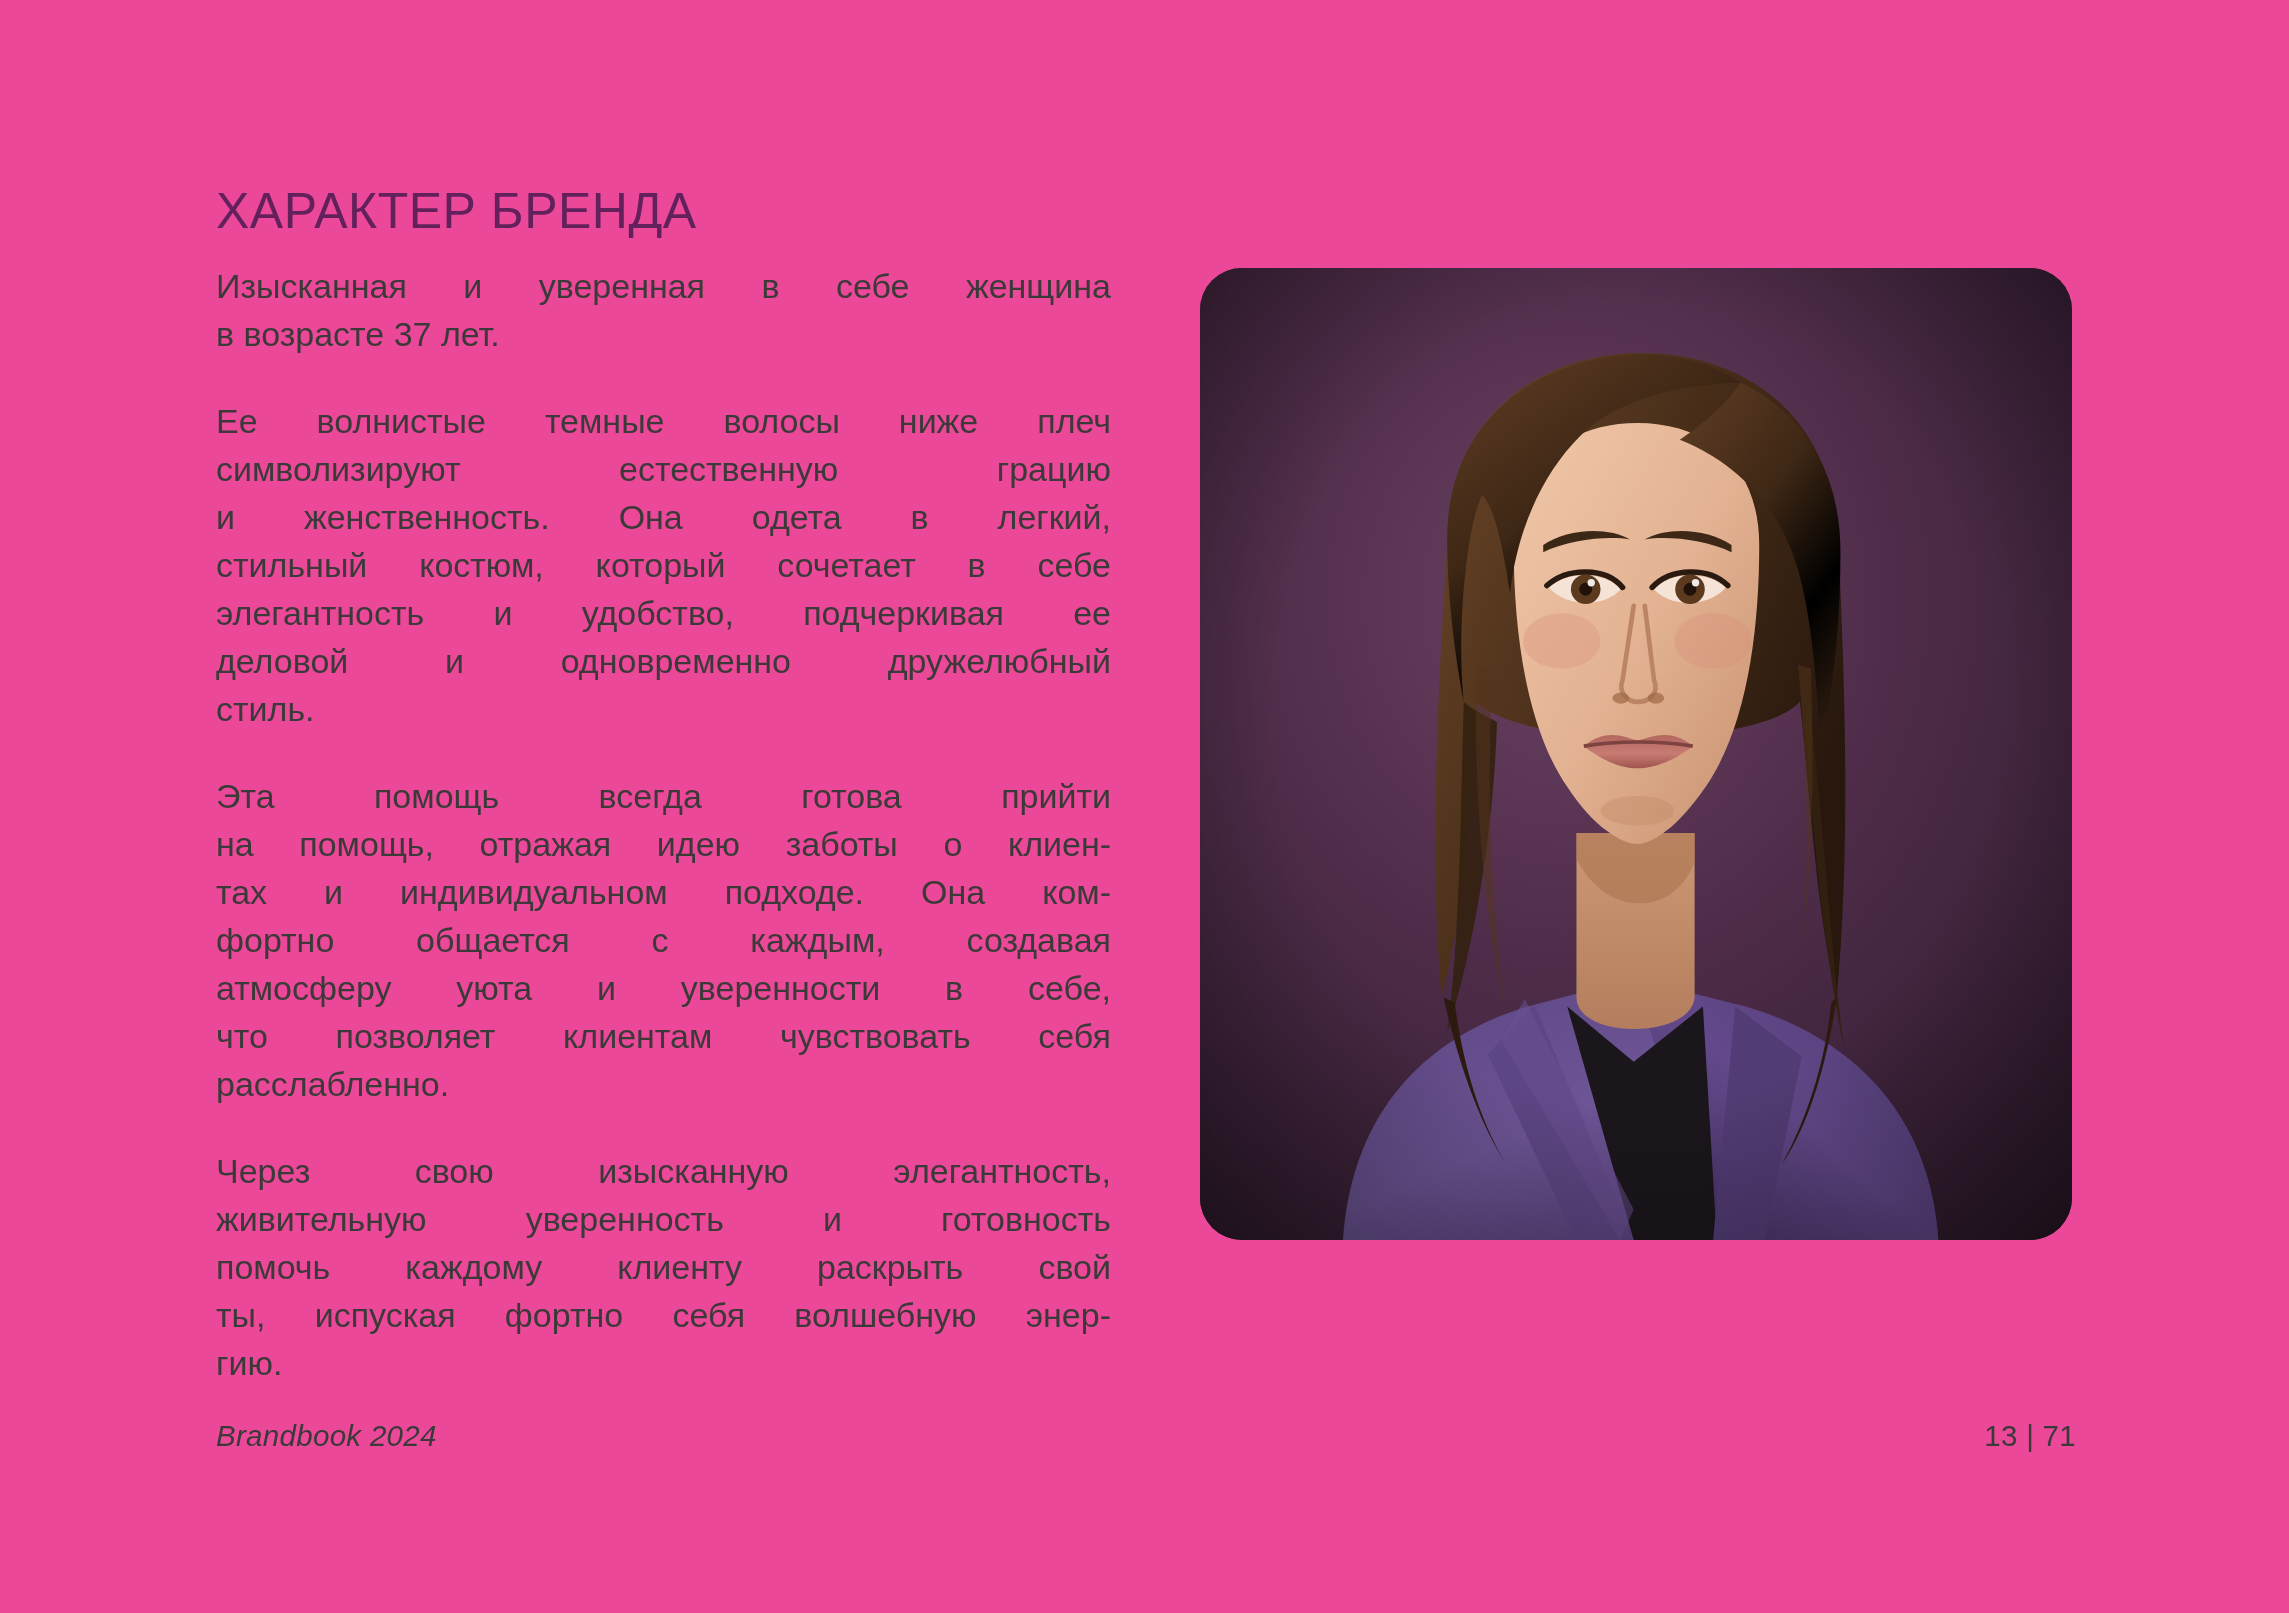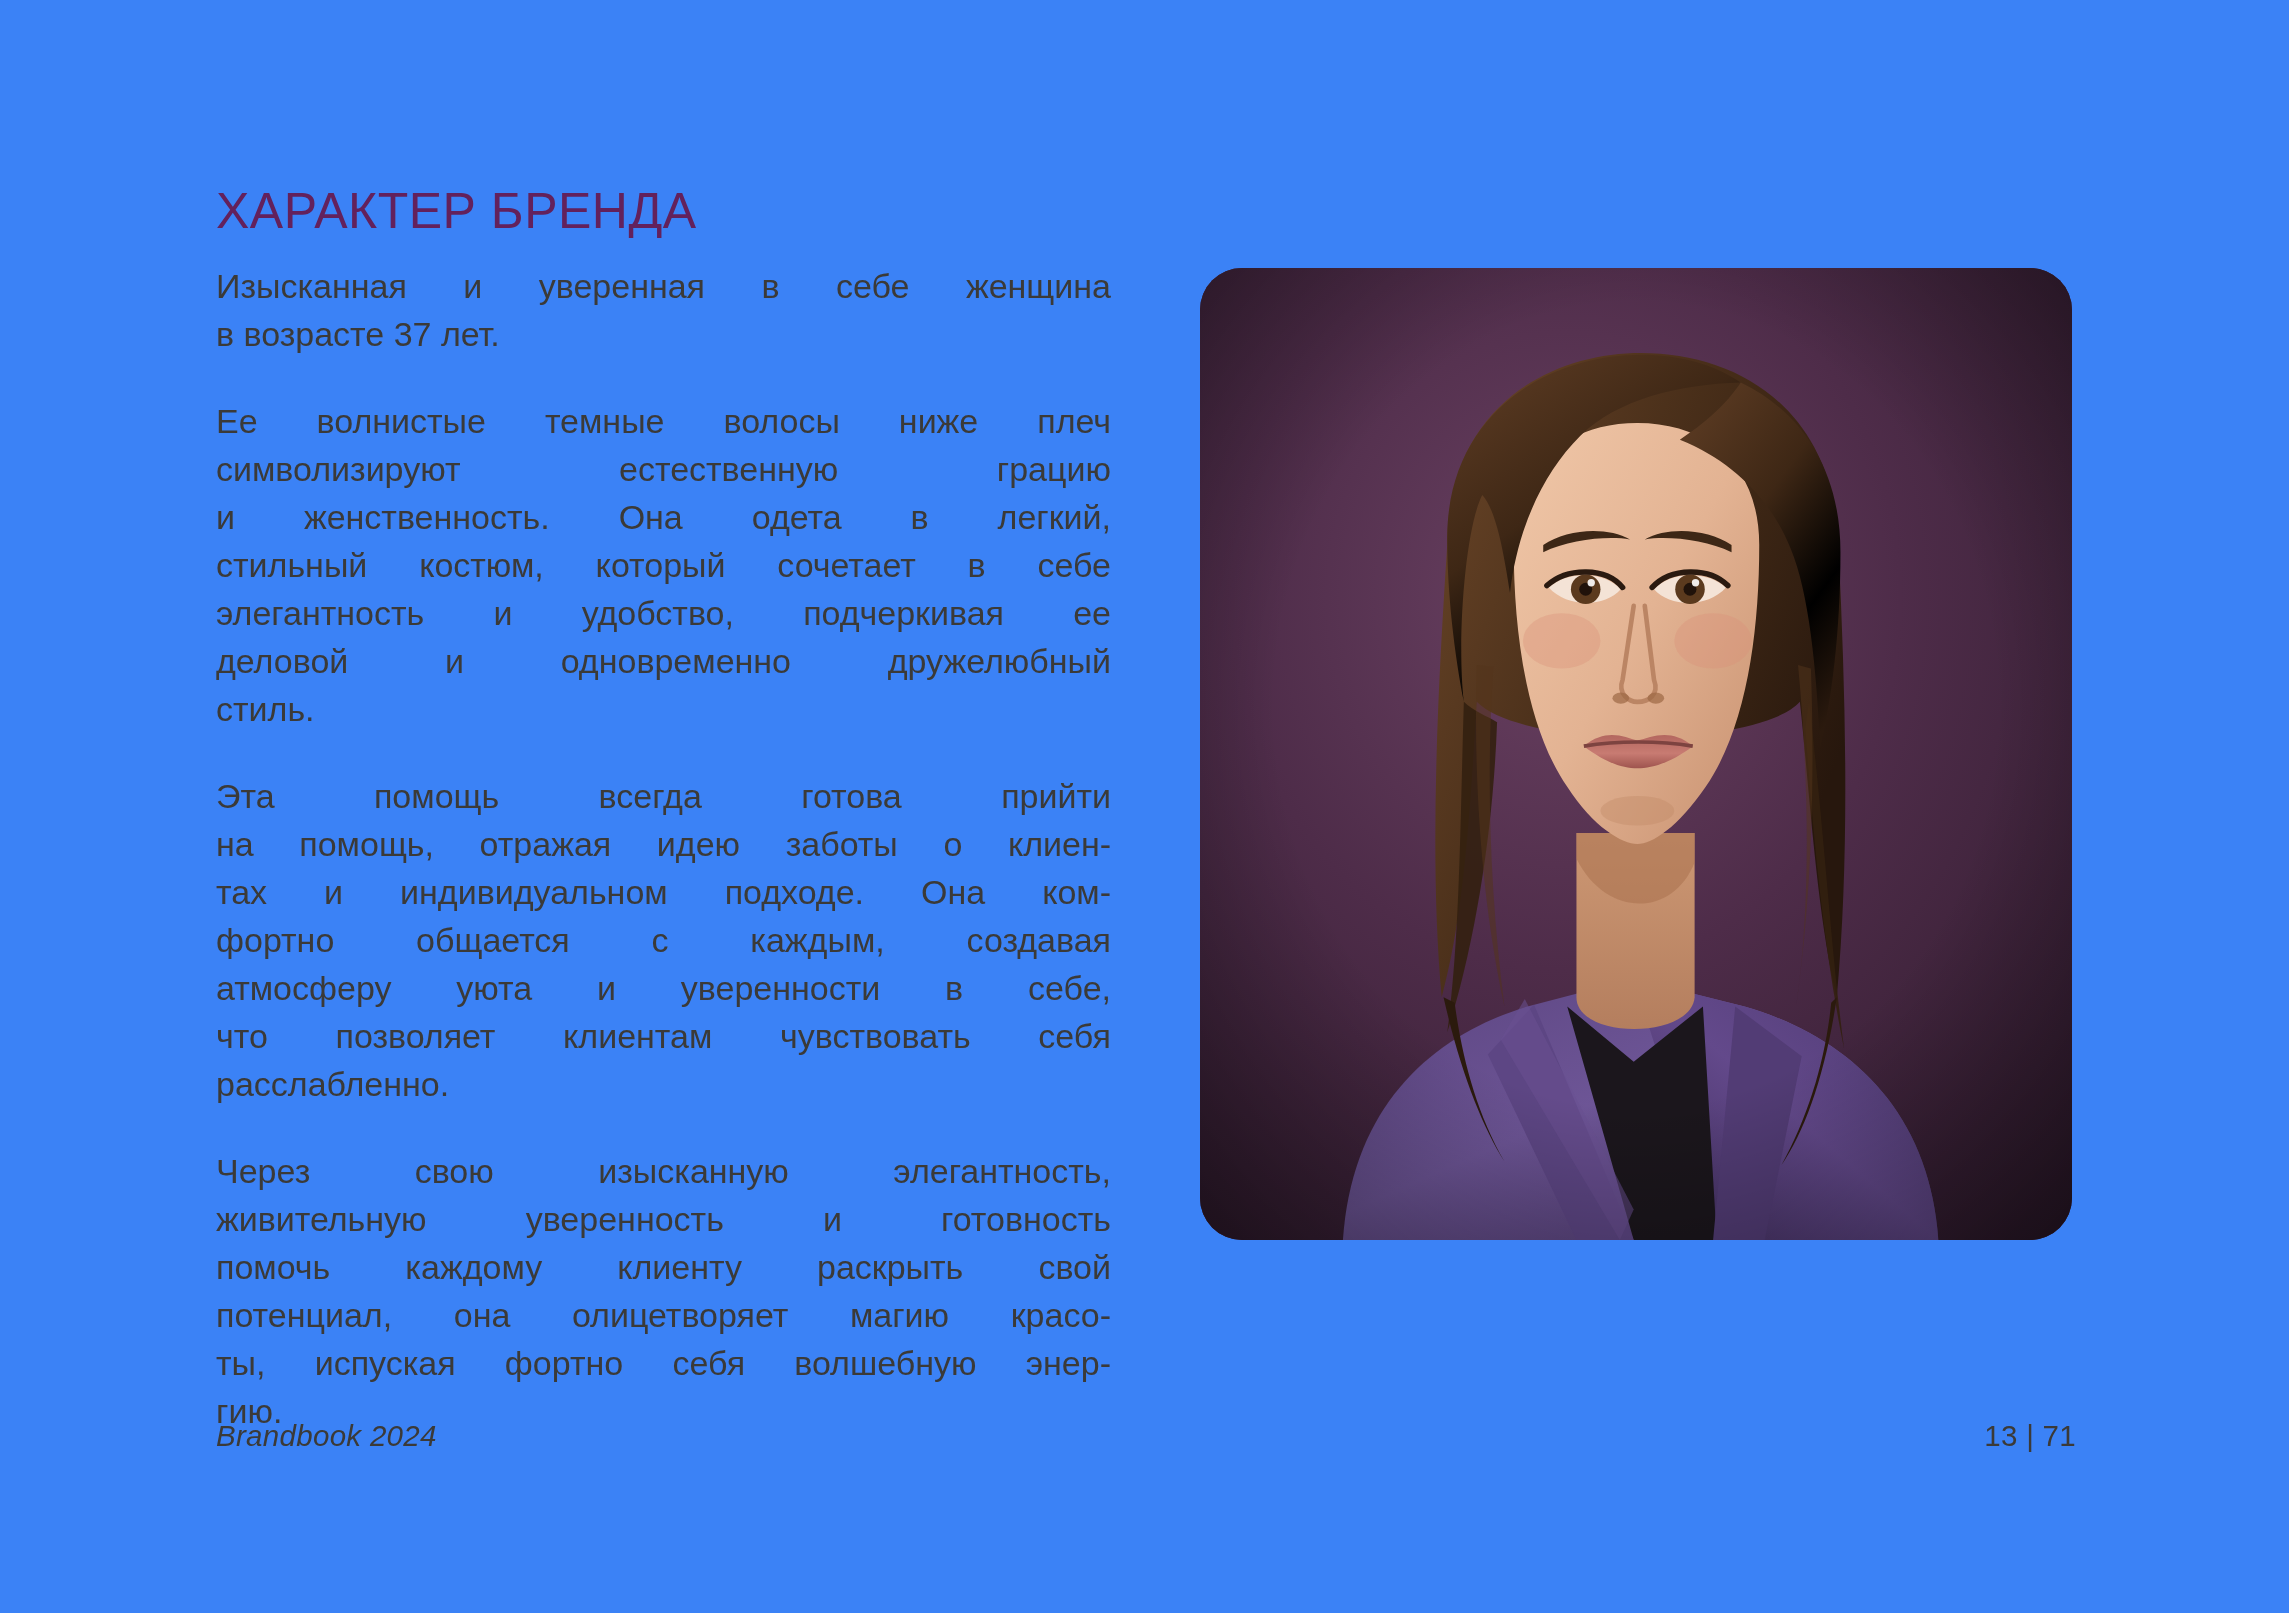--- a/index.html
+++ b/index.html
@@ -10,21 +10,21 @@
     width: 2290px;
     height: 1613px;
     background: #f6edea;
     font-family: "Liberation Sans", sans-serif;
     overflow: hidden;
   }
   .slide {
     position: relative;
     width: 2290px;
     height: 1613px;
-    background: #3b82f6;
+    background: #ec4899;
     box-sizing: border-box;
   }
 
   
   .page-title {
     position: absolute;
     left: 216px;
     top: 152px;
     font-size: 50px;
     letter-spacing: 0.5px;
@@ -128,21 +128,20 @@
       <span class="ln">тах и индивидуальном подходе. Она ком-</span>
       <span class="ln">фортно общается с каждым, создавая</span>
       <span class="ln">атмосферу уюта и уверенности в себе,</span>
       <span class="ln">что позволяет клиентам чувствовать себя</span>
       <span class="ln last">расслабленно.</span>
     </p>
     <p class="body-paragraph">
       <span class="ln">Через свою изысканную элегантность,</span>
       <span class="ln">живительную уверенность и готовность</span>
       <span class="ln">помочь каждому клиенту раскрыть свой</span>
-      <span class="ln">потенциал, она олицетворяет магию красо-</span>
       <span class="ln">ты, испуская фортно себя волшебную энер-</span>
       <span class="ln last">гию.</span>
     </p>
   </div>
 
   <div class="portrait-frame">
     <svg viewBox="0 0 945 1053" preserveAspectRatio="xMidYMid slice">
       <defs>
         <radialGradient id="bgGrad" cx="42%" cy="34%" r="85%">
           <stop offset="0%" stop-color="#6a4162"></stop>

